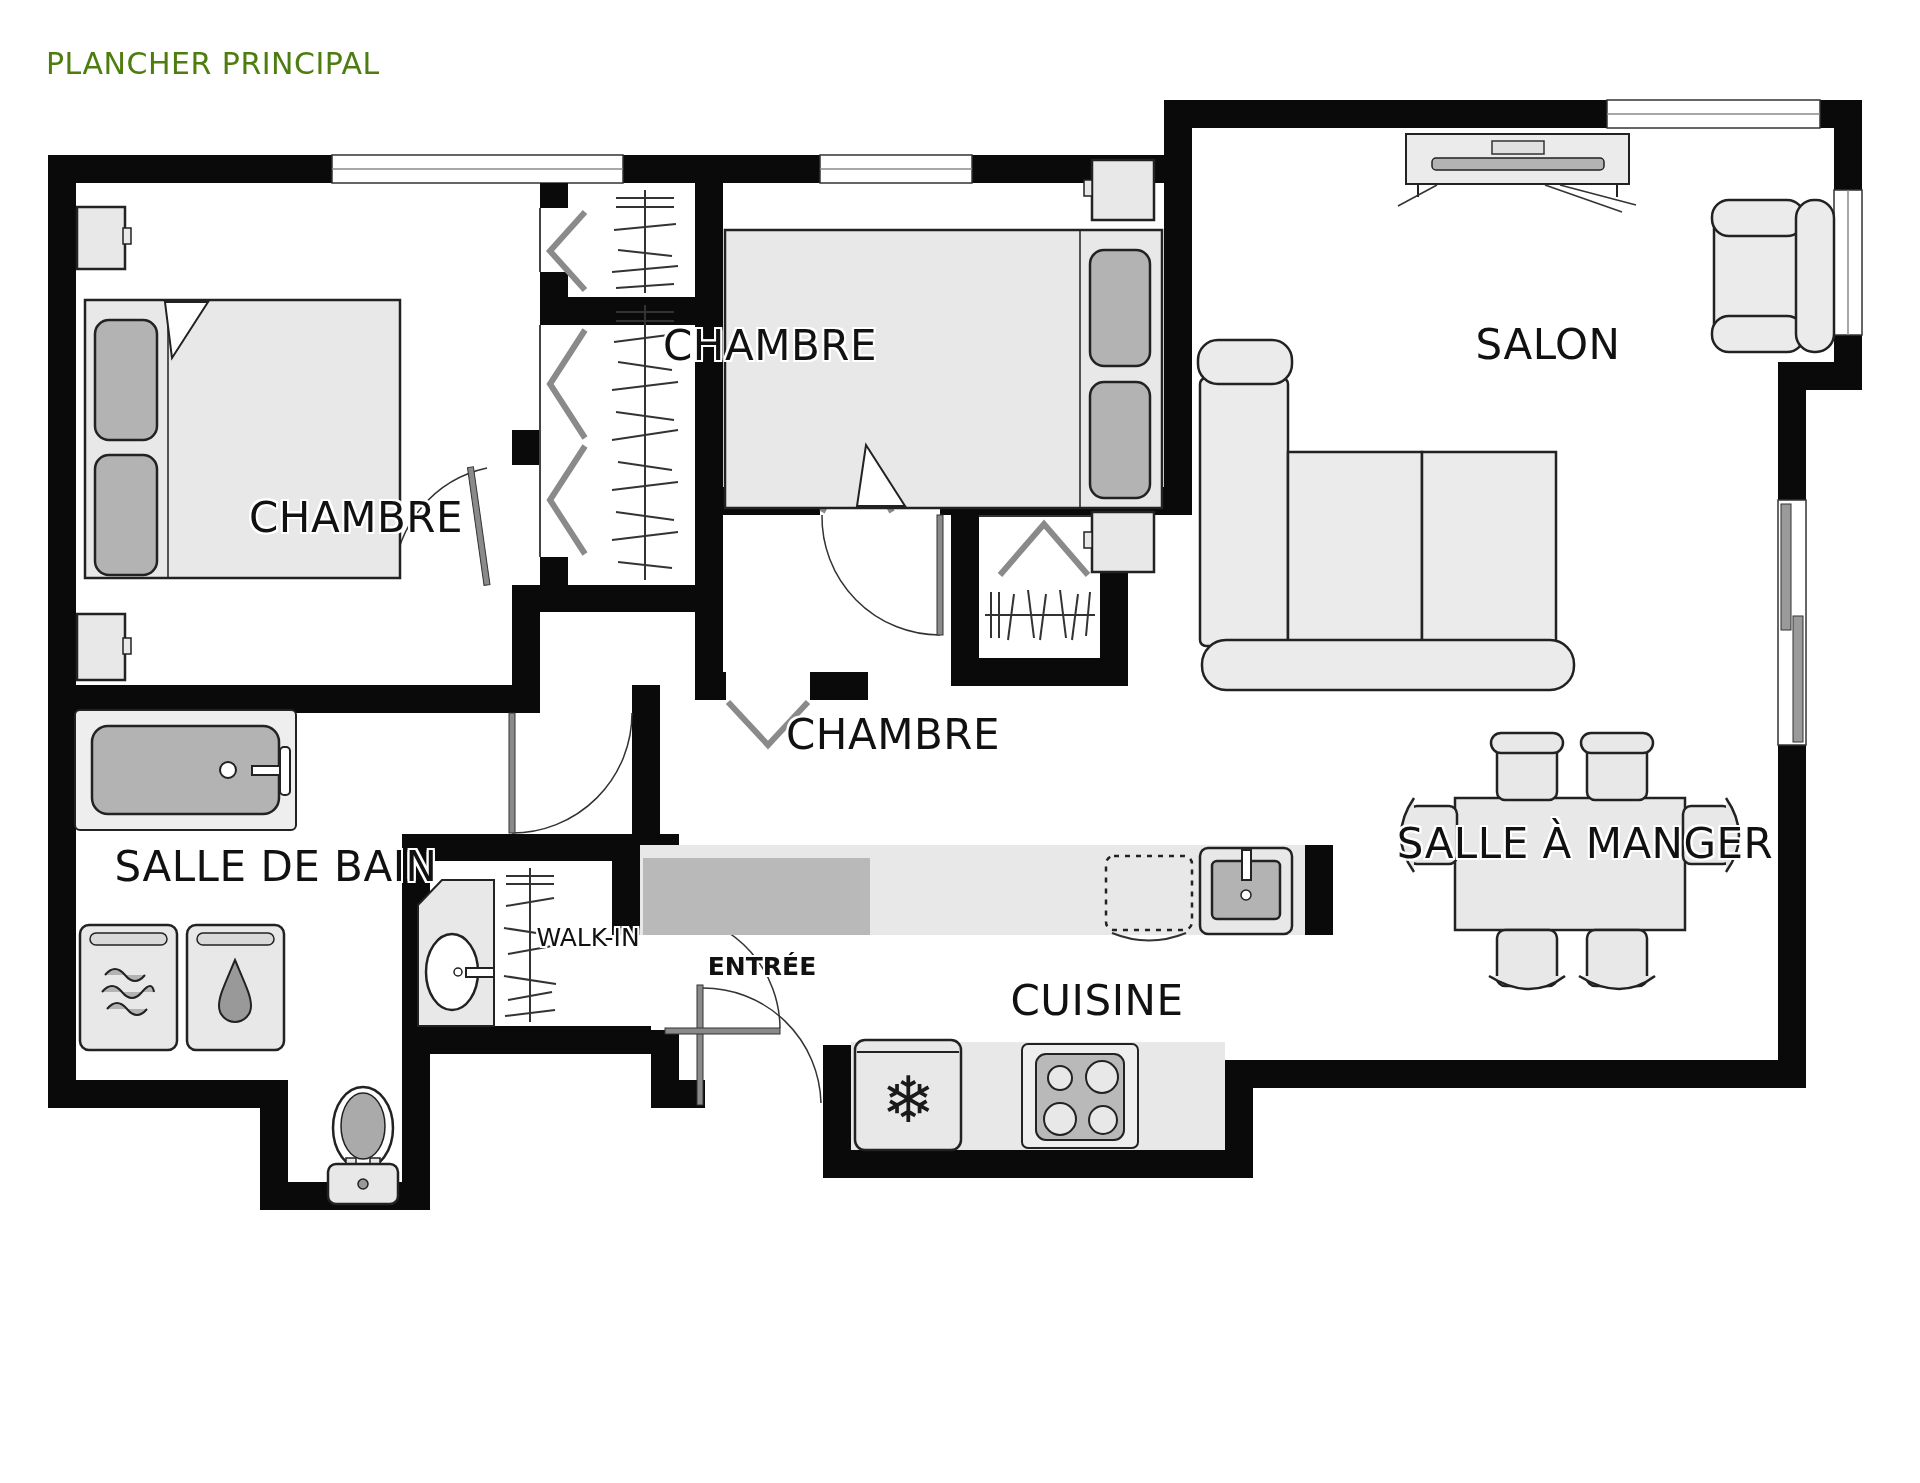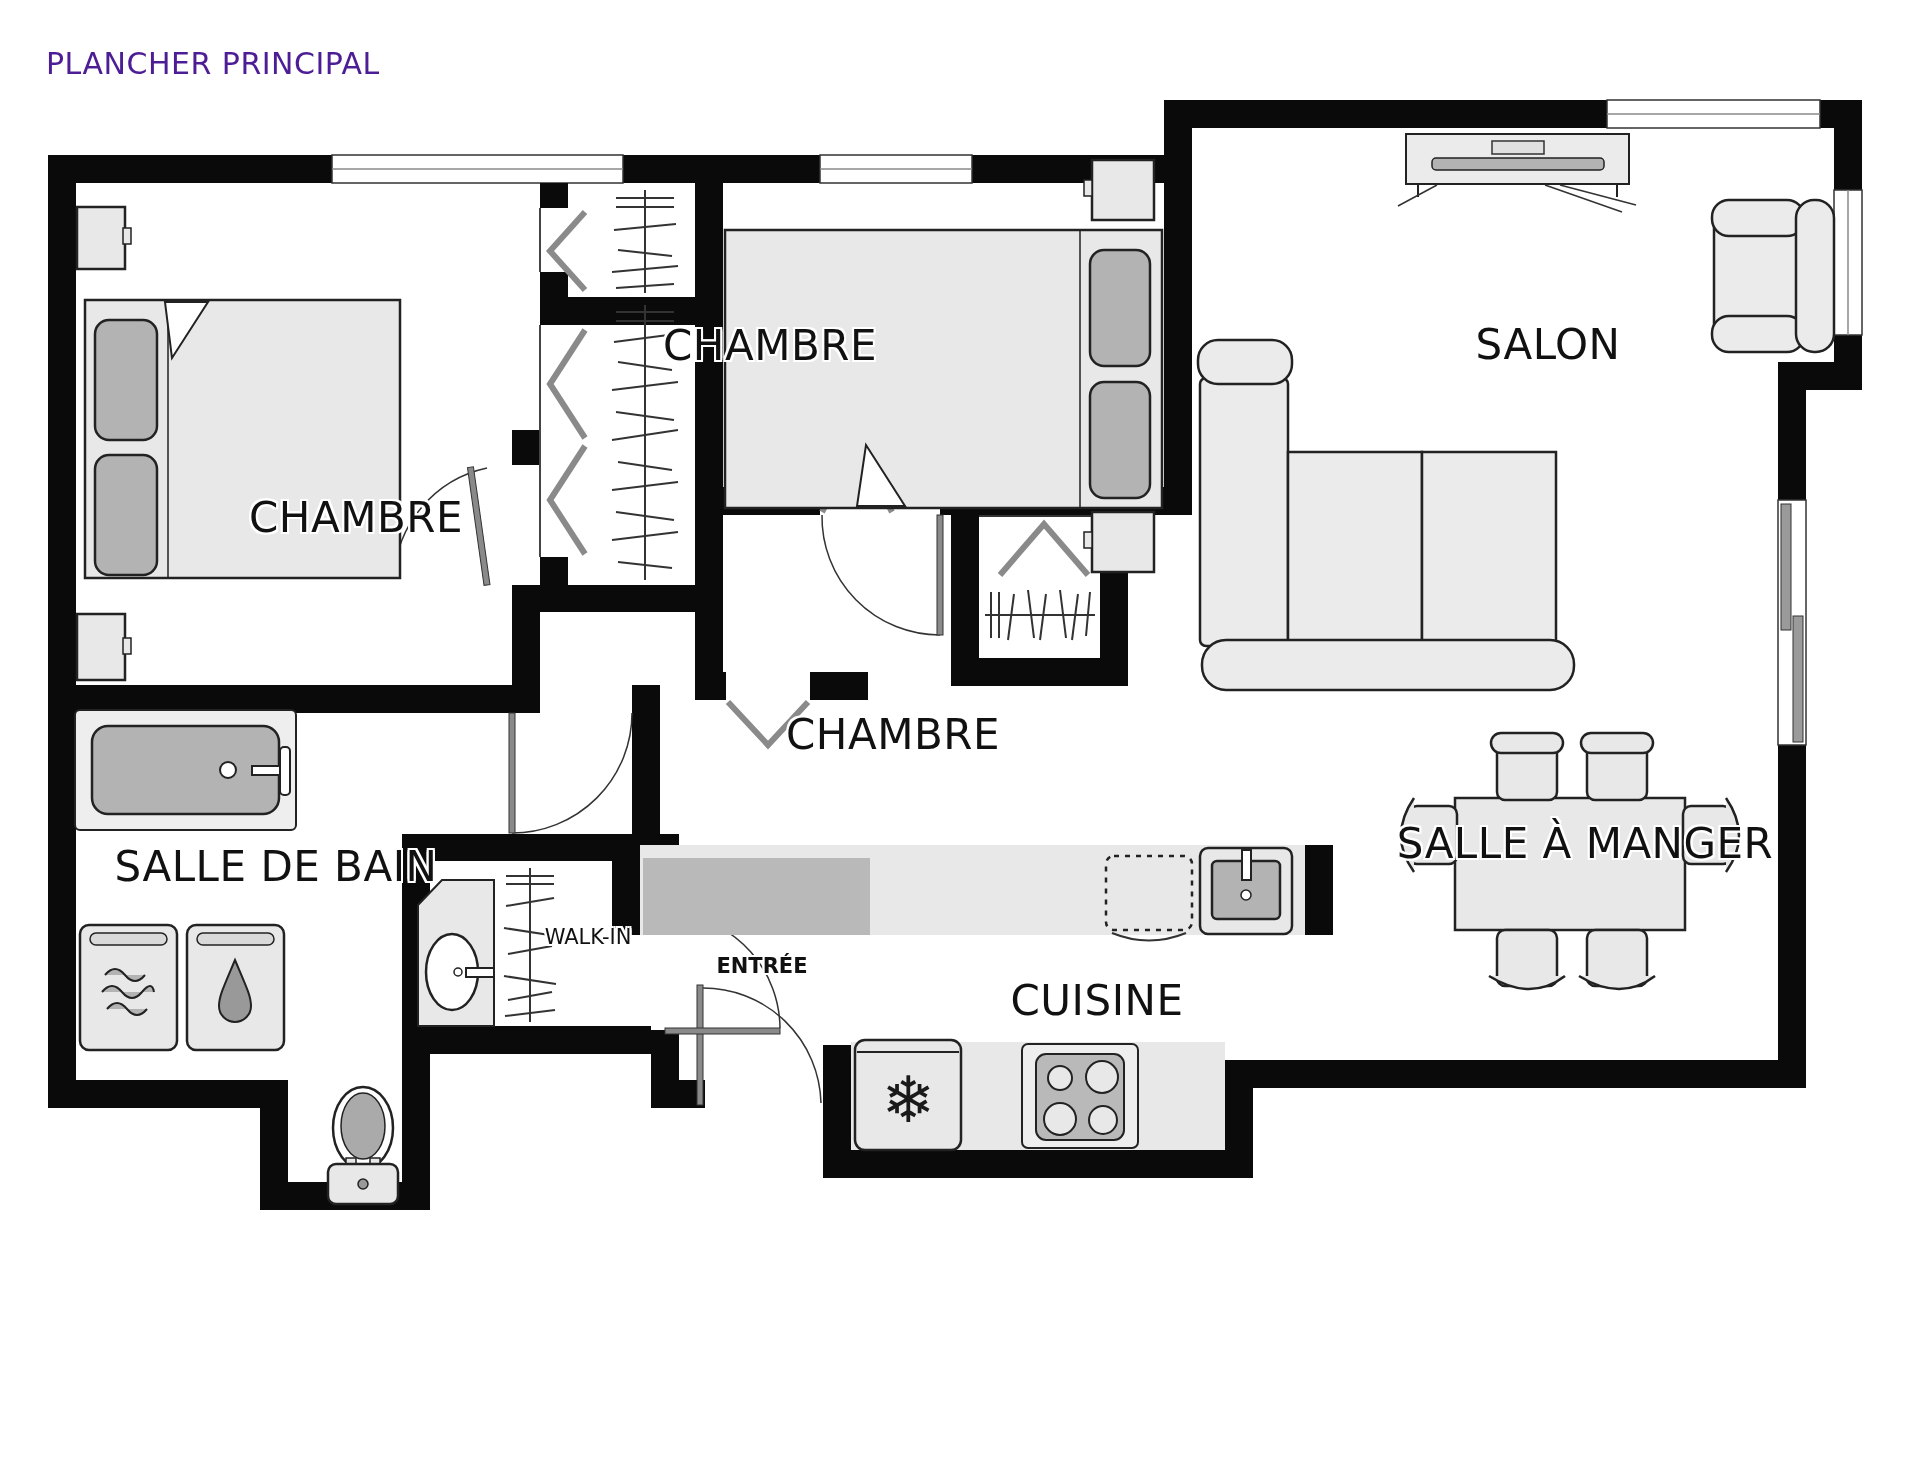--- a/index.html
+++ b/index.html
@@ -4,22 +4,22 @@
 <style>
   html,body{margin:0;padding:0;background:#fff;}
   .plan{position:relative;width:1920px;height:1483px;background:#ffffff;overflow:hidden;
         font-family:"DejaVu Sans","Liberation Sans",sans-serif;}
   .plan svg{position:absolute;left:0;top:0;}
   .lbl{position:absolute;transform:translate(-50%,-50%);color:#111;white-space:nowrap;
        font-family:"DejaVu Sans","Liberation Sans",sans-serif;
        text-shadow:-2px -2px 0 #fff,2px -2px 0 #fff,-2px 2px 0 #fff,2px 2px 0 #fff,
                    0 -2px 0 #fff,0 2px 0 #fff,-2px 0 0 #fff,2px 0 0 #fff;}
   .lbl.big{font-size:42px;letter-spacing:.5px;}
-  .lbl.small{font-size:21px;}
-  .title{position:absolute;left:46px;top:46px;font-size:30px;color:#4c1d95;letter-spacing:.5px;
+  .lbl.small{font-size:25px;}
+  .title{position:absolute;left:46px;top:46px;font-size:30px;color:#4d7c0f;letter-spacing:.5px;
          font-family:"DejaVu Sans","Liberation Sans",sans-serif;}
 </style>
 </head>
 <body>
 
 <div class="plan">
 
 <svg width="1920" height="1483" viewBox="0 0 1920 1483">
 
   <g fill="#0a0a0a">

